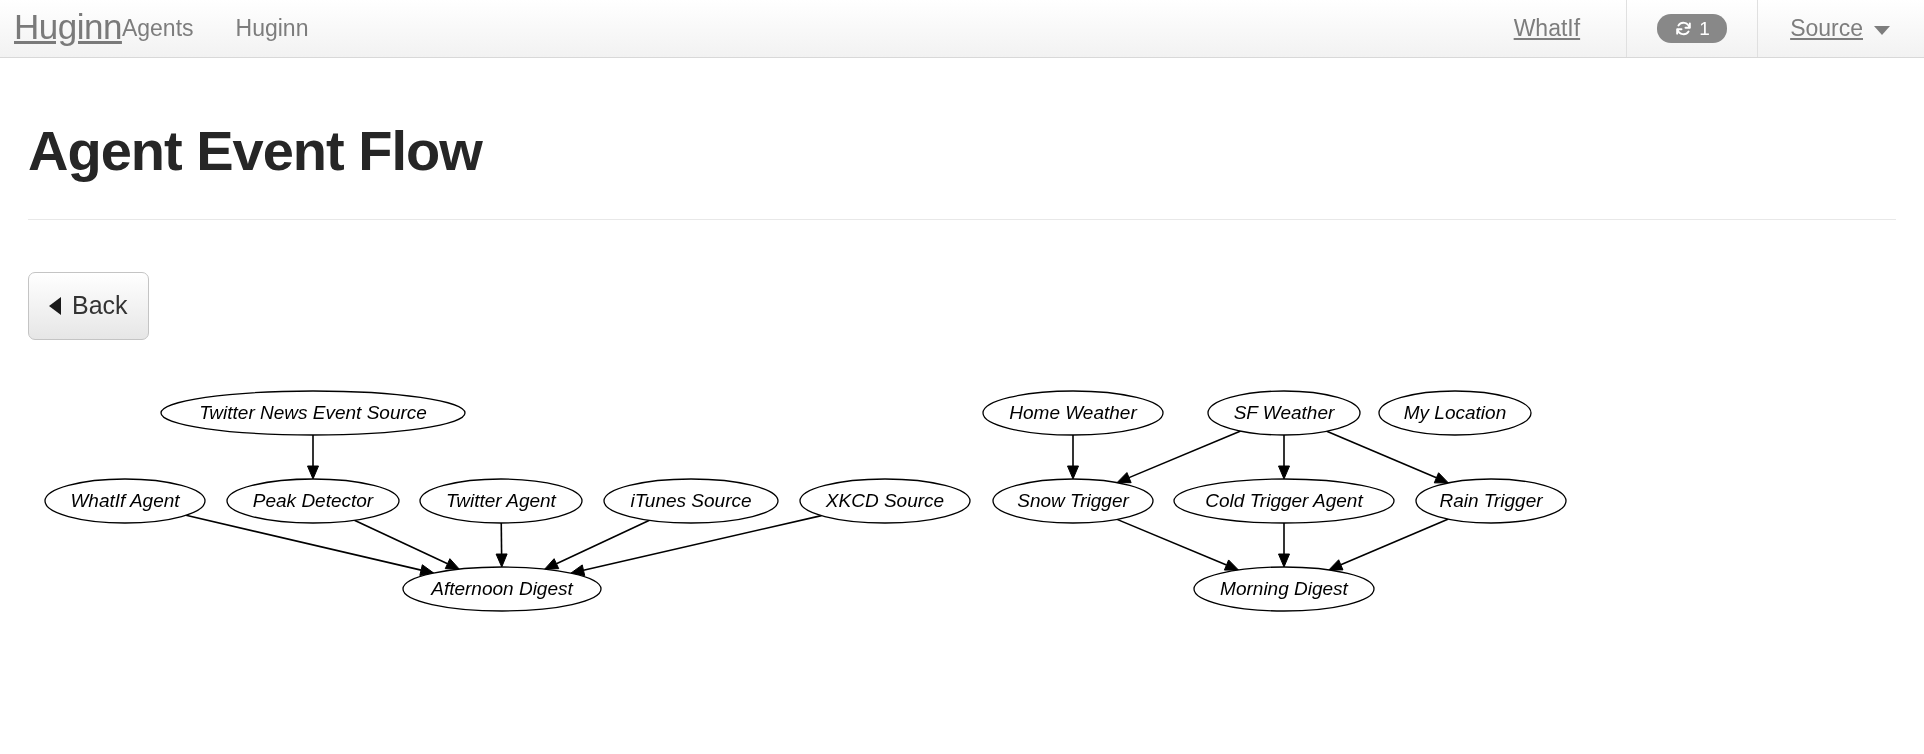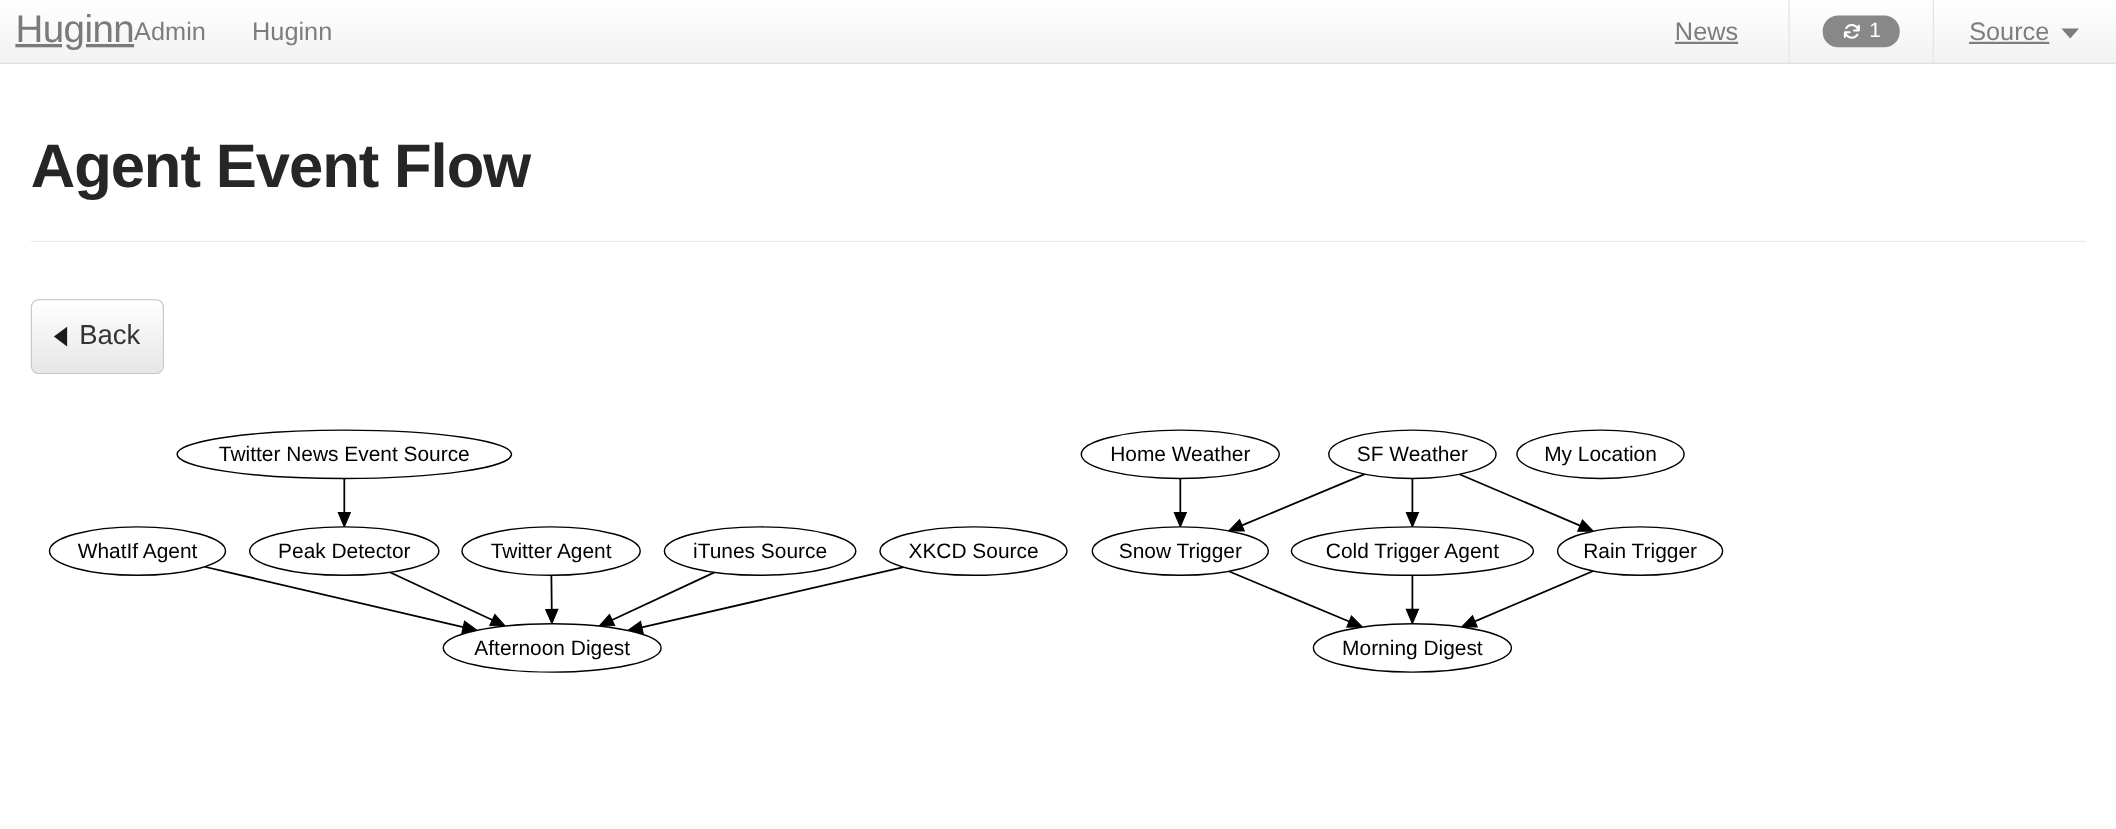--- a/index.html
+++ b/index.html
@@ -115,45 +115,45 @@
     cursor: pointer;
   }
   .chev-left {
     width: 0; height: 0;
     border-top: 9px solid transparent;
     border-bottom: 9px solid transparent;
     border-right: 12px solid #1a1a1a;
   }
 
   
-  .graph-wrap { position: relative; margin-top: 18px; }
+  .graph-wrap { position: relative; margin-top: 18px; font-style: italic; }
   svg.graph { display: block; }
   .node-ell { fill: #ffffff; stroke: #000000; stroke-width: 1.3; }
   .node-text {
     font-family: "Liberation Sans", sans-serif;
     font-size: 19px;
     fill: #000000;
     text-anchor: middle;
     dominant-baseline: middle;
   }
   .edge { stroke: #000000; stroke-width: 1.6; fill: none; }
   .arrow-head { fill: #000000; stroke: #000000; stroke-width: 1; }
 </style>
 </head>
 <body>
 
 <div class="navbar">
   <a class="brand" href="#">Huginn</a>
   <div class="nav-links">
-    <a class="nav-link" href="#">Admin</a>
+    <a class="nav-link" href="#">Agents</a>
     <a class="nav-link" href="#">Huginn</a>
   </div>
 
   <div class="nav-right">
-    <a class="admin-cell" href="#">News</a>
+    <a class="admin-cell" href="#">WhatIf</a>
     <div class="badge-cell">
       <span class="badge">
         <span>
           <svg width="19" height="19" viewBox="0 0 24 24" aria-hidden="true">
             <path d="M20 5.5 L20 11 L14.5 11 M4 18.5 L4 13 L9.5 13" fill="none" stroke="#ffffff" stroke-width="2.4" stroke-linecap="round" stroke-linejoin="round"></path>
             <path d="M19.3 10.4 A7.6 7.6 0 0 0 5.6 8.2" fill="none" stroke="#ffffff" stroke-width="2.4" stroke-linecap="round"></path>
             <path d="M4.7 13.6 A7.6 7.6 0 0 0 18.4 15.8" fill="none" stroke="#ffffff" stroke-width="2.4" stroke-linecap="round"></path>
           </svg>
         </span>
         <span>1</span>

